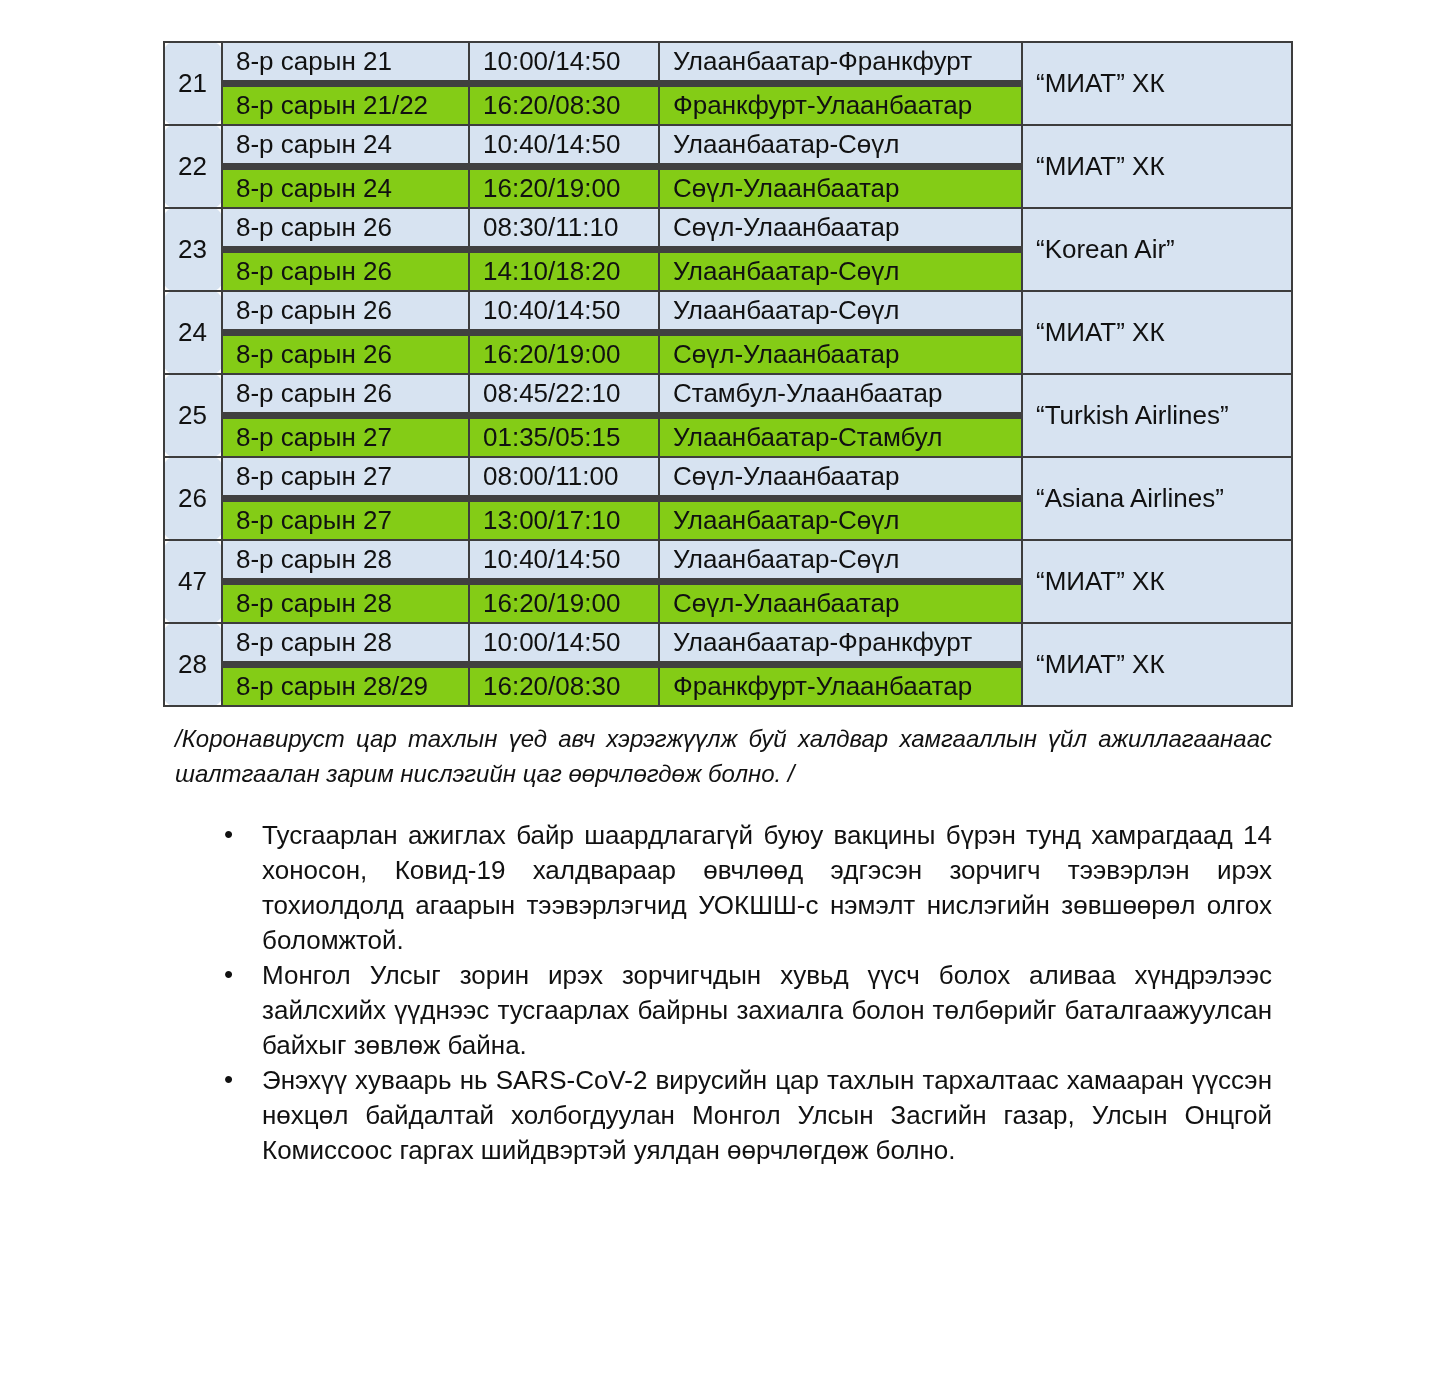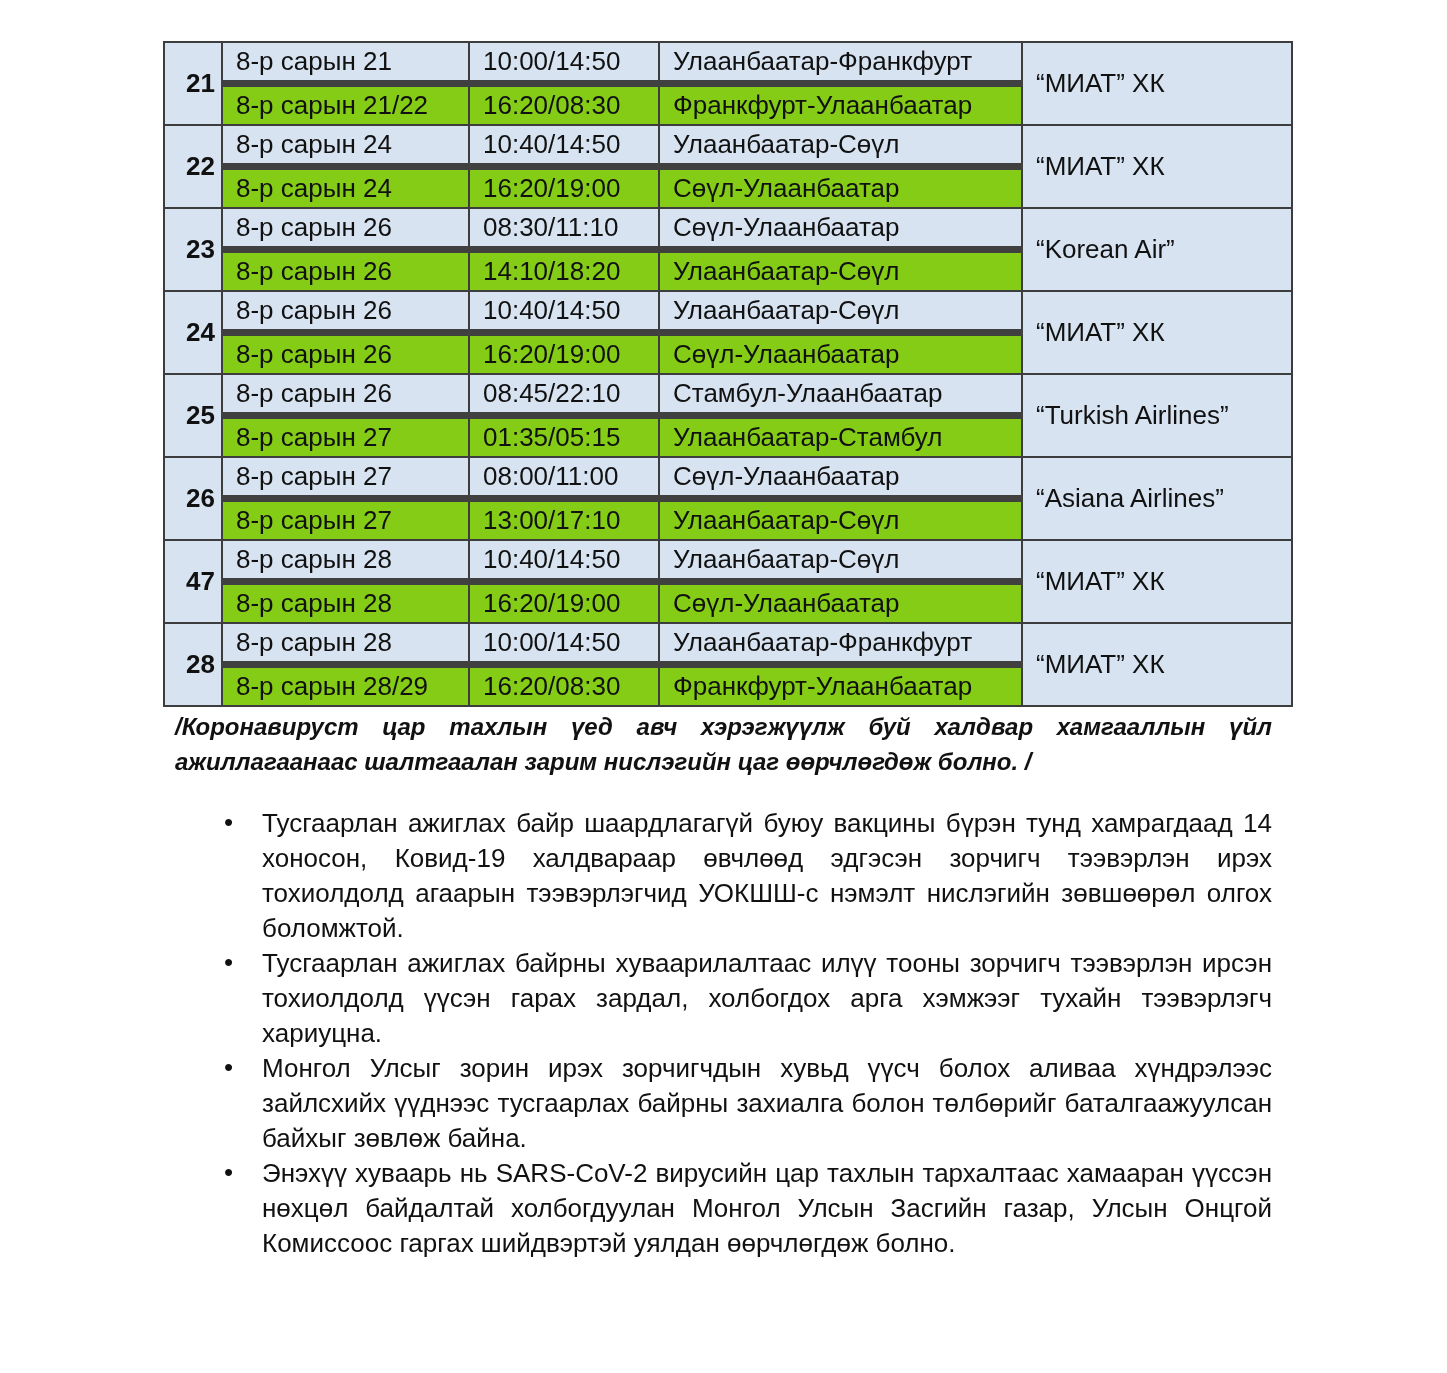--- a/index.html
+++ b/index.html
@@ -29,36 +29,37 @@
   table.sched td {
     border: 2px solid #3d3d3d;
     height: 37px;
     vertical-align: middle;
     padding: 0 6px 0 13px;
     white-space: nowrap;
     overflow: hidden;
     box-sizing: content-box;
   }
   td.c-num {
-    text-align: right;
-    font-weight: bold;
+    text-align: left;
+    font-weight: normal;
     padding: 0;
     background: var(--shade);
+    border-radius: 10px;
   }
   td.c-airline { background: var(--shade); }
   tr.sub1 td.c-date, tr.sub1 td.c-time, tr.sub1 td.c-route { background: var(--shade); }
   tr.sub1 td.c-date, tr.sub1 td.c-time, tr.sub1 td.c-route { border-bottom: 7px solid #404040; }
   tr.sub2 td.c-date, tr.sub2 td.c-time, tr.sub2 td.c-route { border-top: 1px solid #6e6e6e; background: #84cc16; }
   .rb { font-weight: normal; }
   
   .note {
-    margin: 2px 175px 0 175px;
+    margin: 14px 175px 0 175px;
     font-size: 24px;
     line-height: 35px;
-    font-weight: bold;
+    font-weight: normal;
     font-style: italic;
     text-align: justify;
   }
   
   ul.bullets {
     list-style: none;
     margin: 27px 175px 8px 218px;
     padding: 0;
   }
   ul.bullets li {
@@ -186,18 +187,17 @@
           <td class="c-time">16:20/08:30</td>
           <td class="c-route"><span class="rb">Франкфурт</span><span>-Улаанбаатар</span></td>
         </tr>
       </tbody>
   </table>
 
   <p class="note">/Коронавируст цар тахлын үед авч хэрэгжүүлж буй халдвар хамгааллын үйл ажиллагаанаас шалтгаалан зарим нислэгийн цаг өөрчлөгдөж болно. /</p>
 
   <ul class="bullets" id="bullet-list">
       <li>Тусгаарлан ажиглах байр шаардлагагүй буюу вакцины бүрэн тунд хамрагдаад 14 хоносон, Ковид-19 халдвараар өвчлөөд эдгэсэн зорчигч тээвэрлэн ирэх тохиолдолд агаарын тээвэрлэгчид УОКШШ-с нэмэлт нислэгийн зөвшөөрөл олгох боломжтой.</li>
-      <li>Тусгаарлан ажиглах байрны хуваарилалтаас илүү тооны зорчигч тээвэрлэн ирсэн тохиолдолд үүсэн гарах зардал, холбогдох арга хэмжээг тухайн тээвэрлэгч хариуцна.</li>
       <li>Монгол Улсыг зорин ирэх зорчигчдын хувьд үүсч болох аливаа хүндрэлээс зайлсхийх үүднээс тусгаарлах байрны захиалга болон төлбөрийг баталгаажуулсан байхыг зөвлөж байна.</li>
       <li>Энэхүү хуваарь нь SARS-CoV-2 вирусийн цар тахлын тархалтаас хамааран үүссэн нөхцөл байдалтай холбогдуулан Монгол Улсын Засгийн газар, Улсын Онцгой Комиссоос гаргах шийдвэртэй уялдан өөрчлөгдөж болно.</li>
     </ul>
 
 </div>
 
 </body></html>

